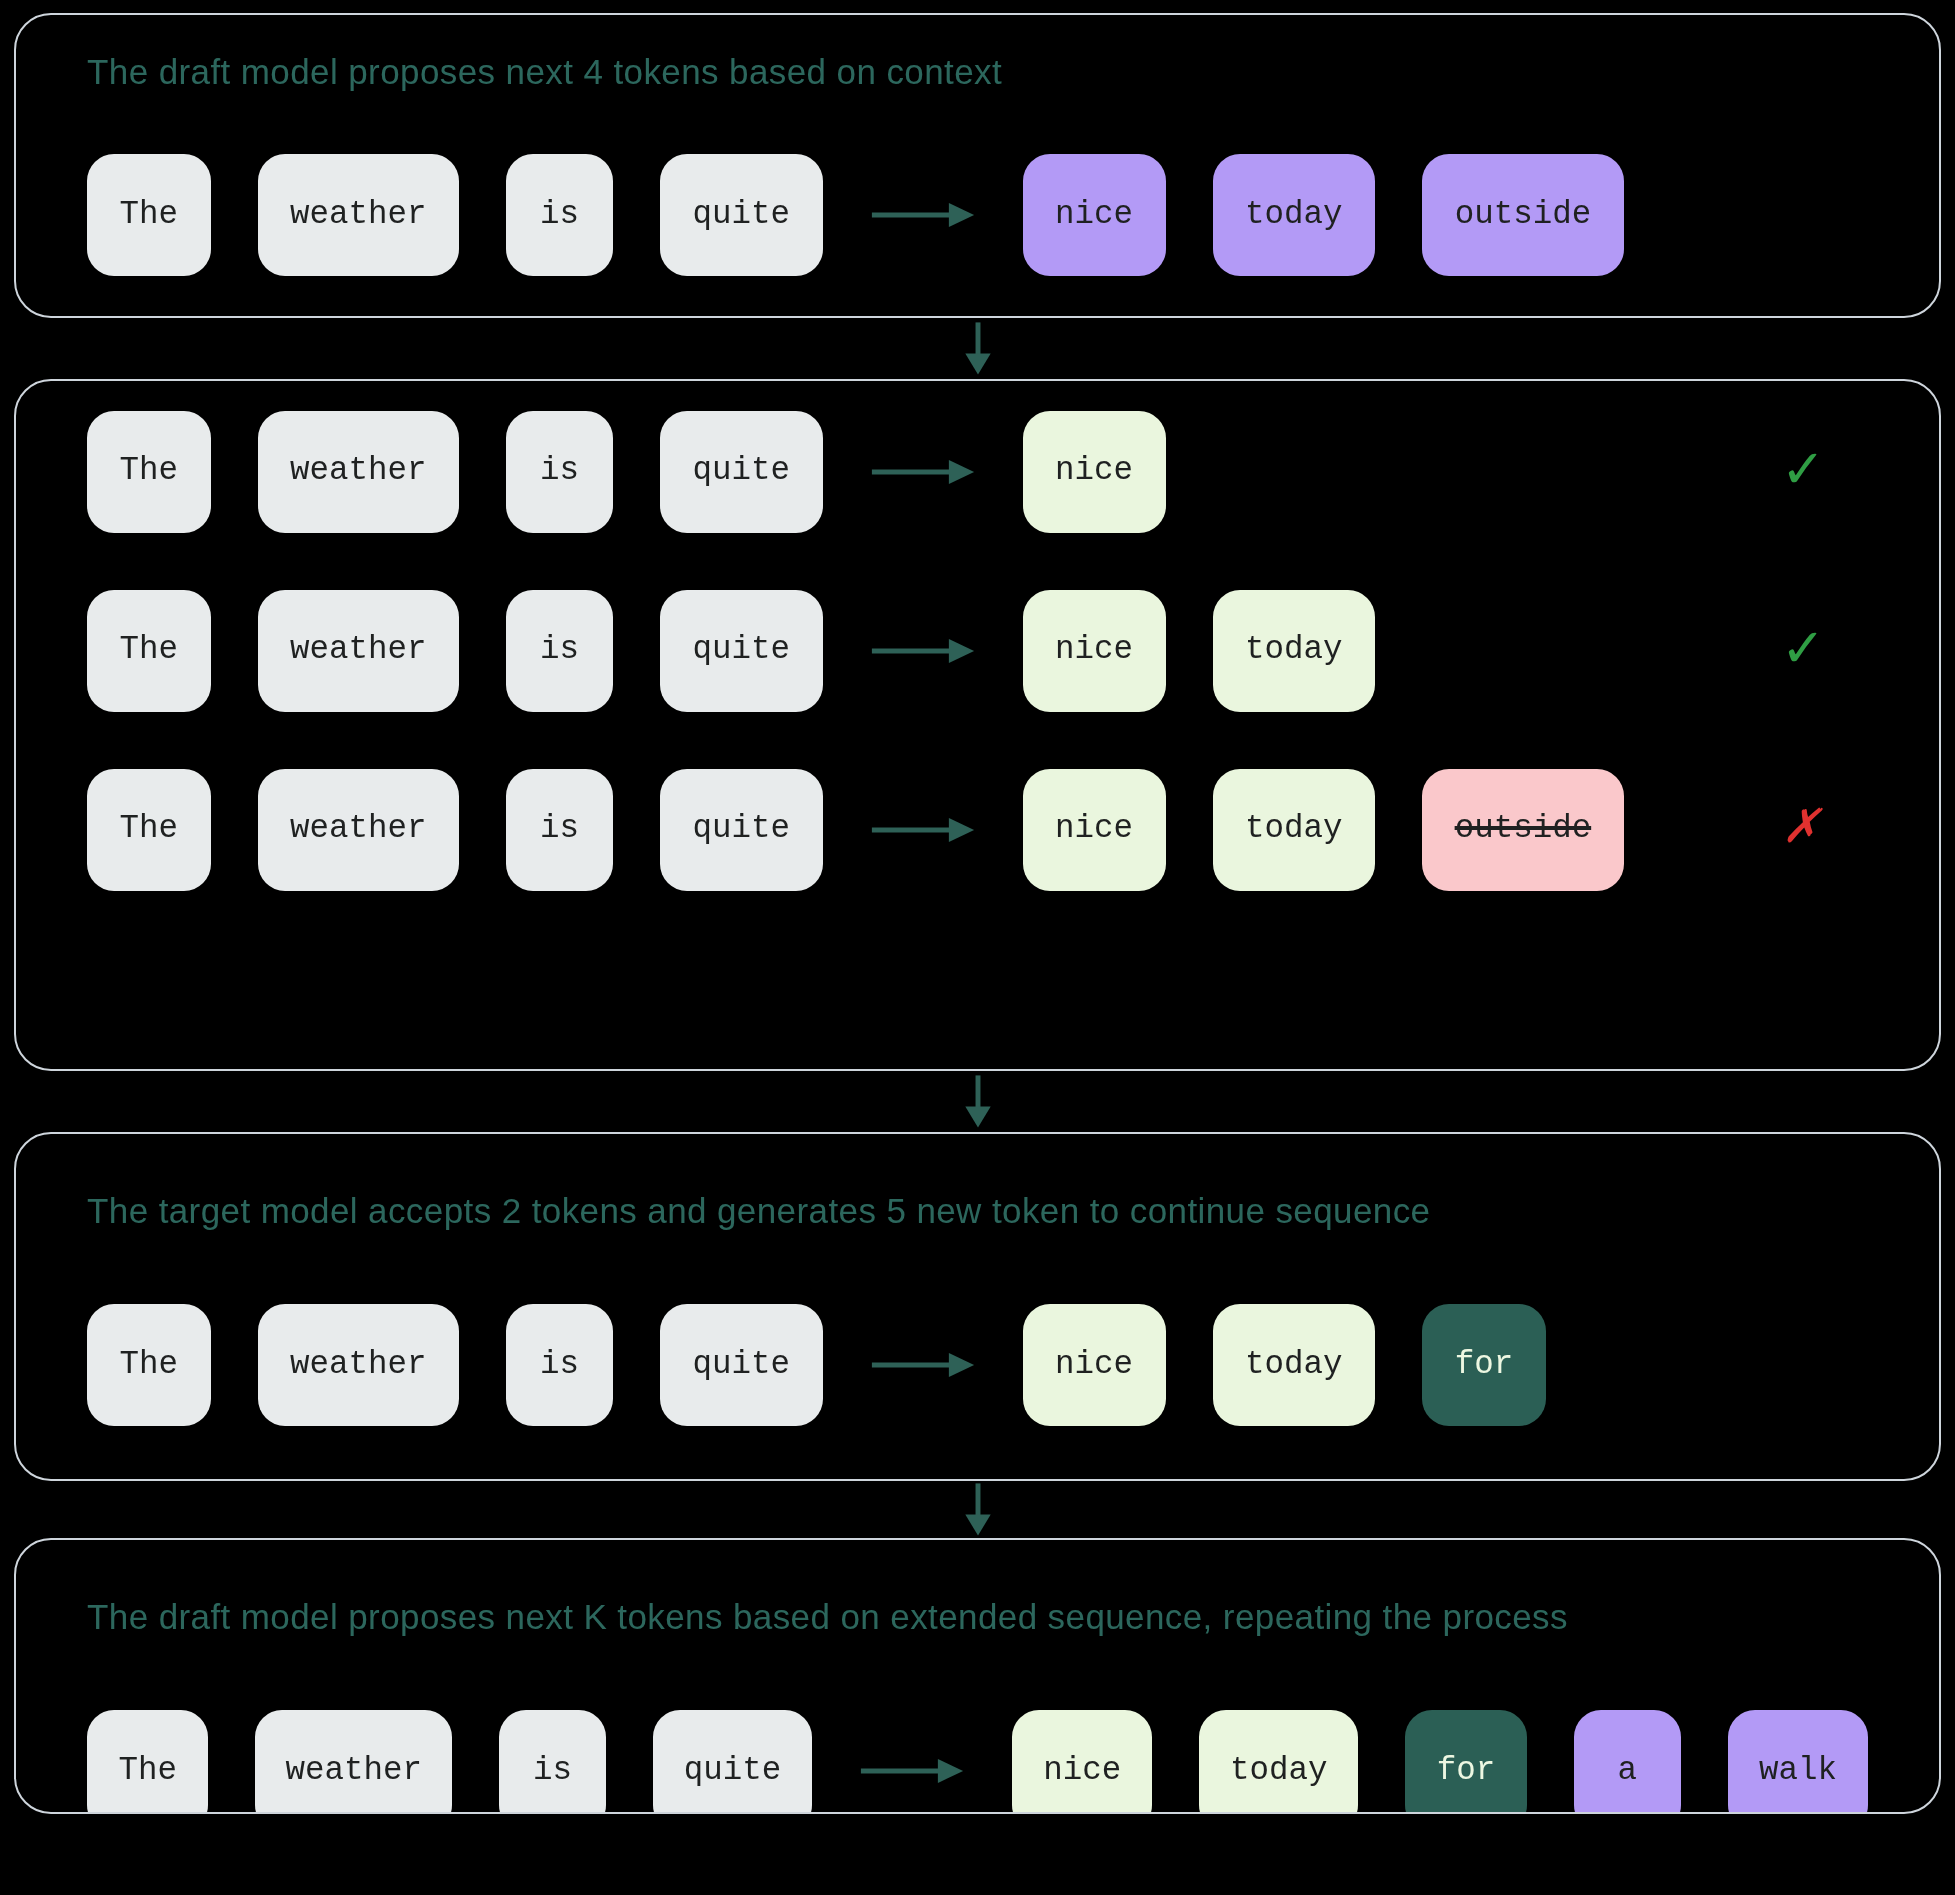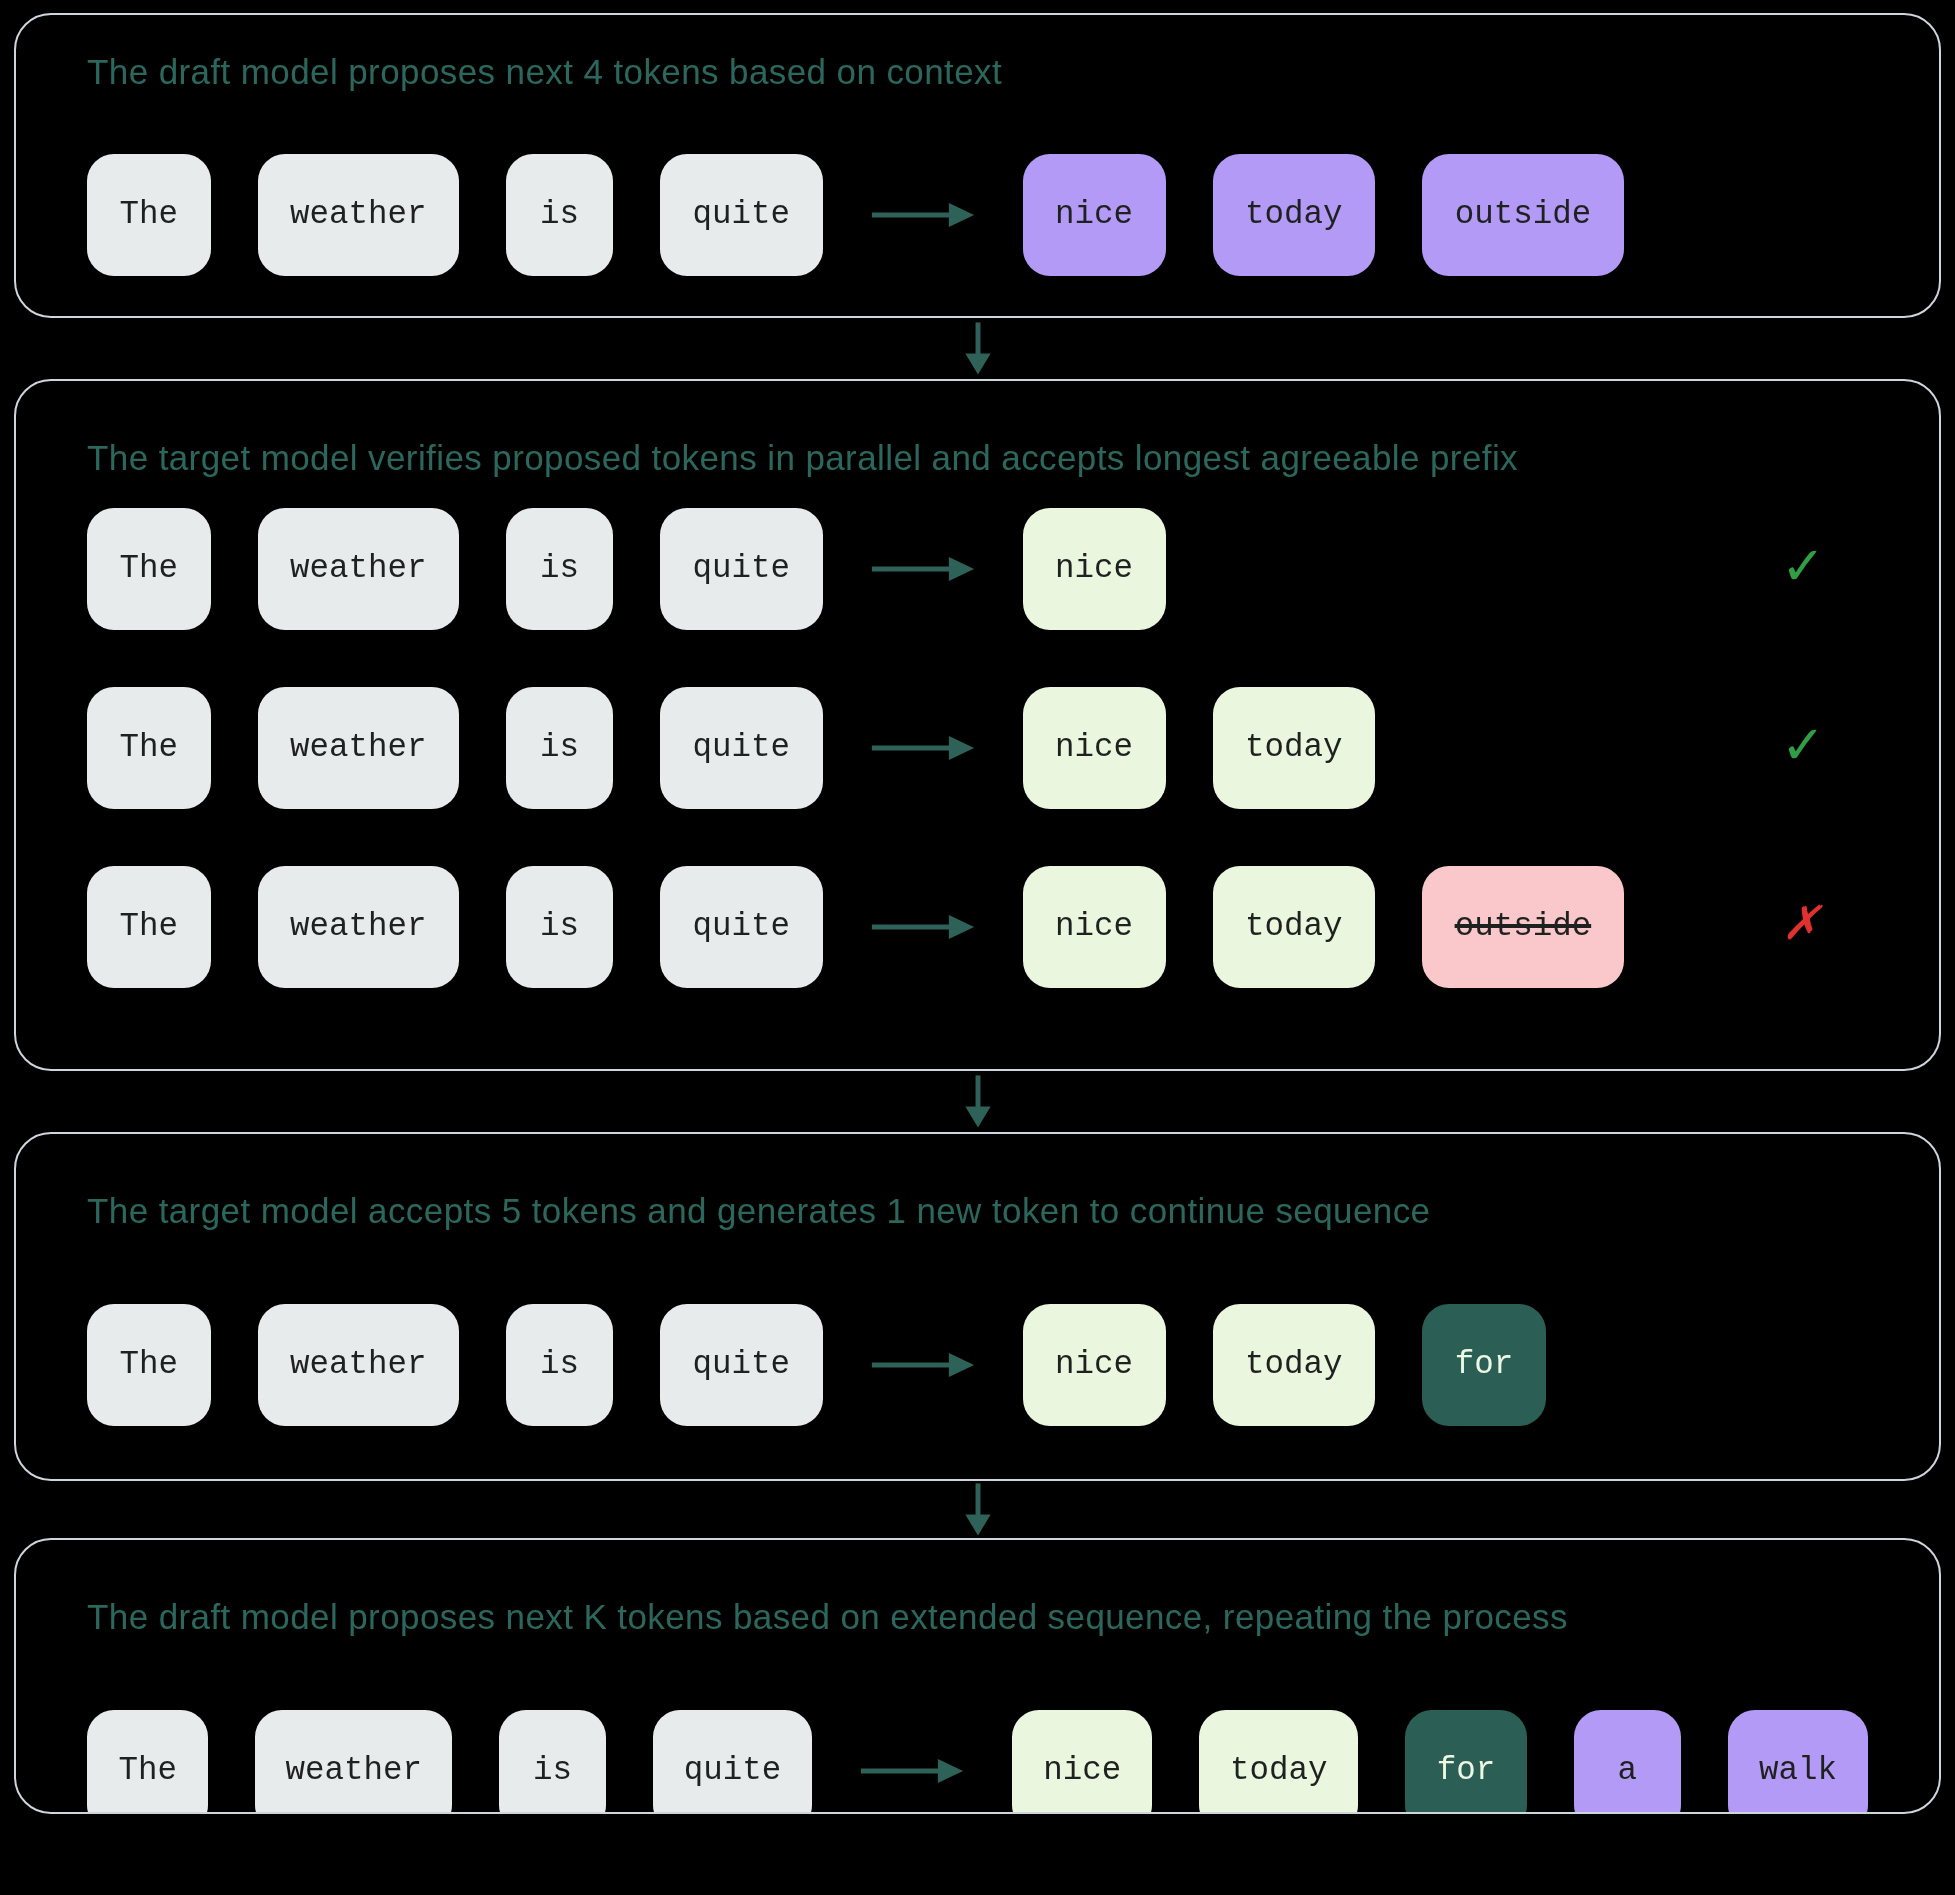--- a/index.html
+++ b/index.html
@@ -125,21 +125,20 @@
     </section>
     <div class="gap">
       <span class="varrow">
         <svg width="48" height="55" viewBox="0 0 68 78">
           <line x1="34" y1="2" x2="34" y2="50" stroke="#2e6157" stroke-width="7"></line>
           <polygon points="16,46 52,46 34,76" fill="#2e6157"></polygon>
         </svg>
       </span>
     </div>
     <section class="panel p1" style="border-color: rgb(206, 213, 220);">
-      <h2 class="heading" style="color: rgb(44, 103, 93);">The target model verifies proposed tokens in parallel and accepts longest agreeable prefix</h2>
       <div class="rows">
         <div class="row">
           <div class="token" style="background: rgb(232, 235, 236); color: rgb(31, 33, 33);">The</div>
           <div class="token" style="background: rgb(232, 235, 236); color: rgb(31, 33, 33);">weather</div>
           <div class="token" style="background: rgb(232, 235, 236); color: rgb(31, 33, 33);">is</div>
           <div class="token" style="background: rgb(232, 235, 236); color: rgb(31, 33, 33);">quite</div>
           <span class="harrow">
             <svg width="106" height="28" viewBox="0 0 150 40">
               <line x1="2" y1="20" x2="116" y2="20" stroke="#2e6157" stroke-width="7"></line>
               <polygon points="112,3 112,37 148,20" fill="#2e6157"></polygon>
@@ -183,21 +182,21 @@
     </section>
     <div class="gap">
       <span class="varrow">
         <svg width="48" height="55" viewBox="0 0 68 78">
           <line x1="34" y1="2" x2="34" y2="50" stroke="#2e6157" stroke-width="7"></line>
           <polygon points="16,46 52,46 34,76" fill="#2e6157"></polygon>
         </svg>
       </span>
     </div>
     <section class="panel p2" style="border-color: rgb(206, 213, 220);">
-      <h2 class="heading" style="color: rgb(44, 103, 93);">The target model accepts 5 tokens and generates 1 new token to continue sequence</h2>
+      <h2 class="heading" style="color: rgb(44, 103, 93);">The target model accepts 2 tokens and generates 5 new token to continue sequence</h2>
       <div class="rows">
         <div class="row">
           <div class="token" style="background: rgb(232, 235, 236); color: rgb(31, 33, 33);">The</div>
           <div class="token" style="background: rgb(232, 235, 236); color: rgb(31, 33, 33);">weather</div>
           <div class="token" style="background: rgb(232, 235, 236); color: rgb(31, 33, 33);">is</div>
           <div class="token" style="background: rgb(232, 235, 236); color: rgb(31, 33, 33);">quite</div>
           <span class="harrow">
             <svg width="106" height="28" viewBox="0 0 150 40">
               <line x1="2" y1="20" x2="116" y2="20" stroke="#2e6157" stroke-width="7"></line>
               <polygon points="112,3 112,37 148,20" fill="#2e6157"></polygon>

